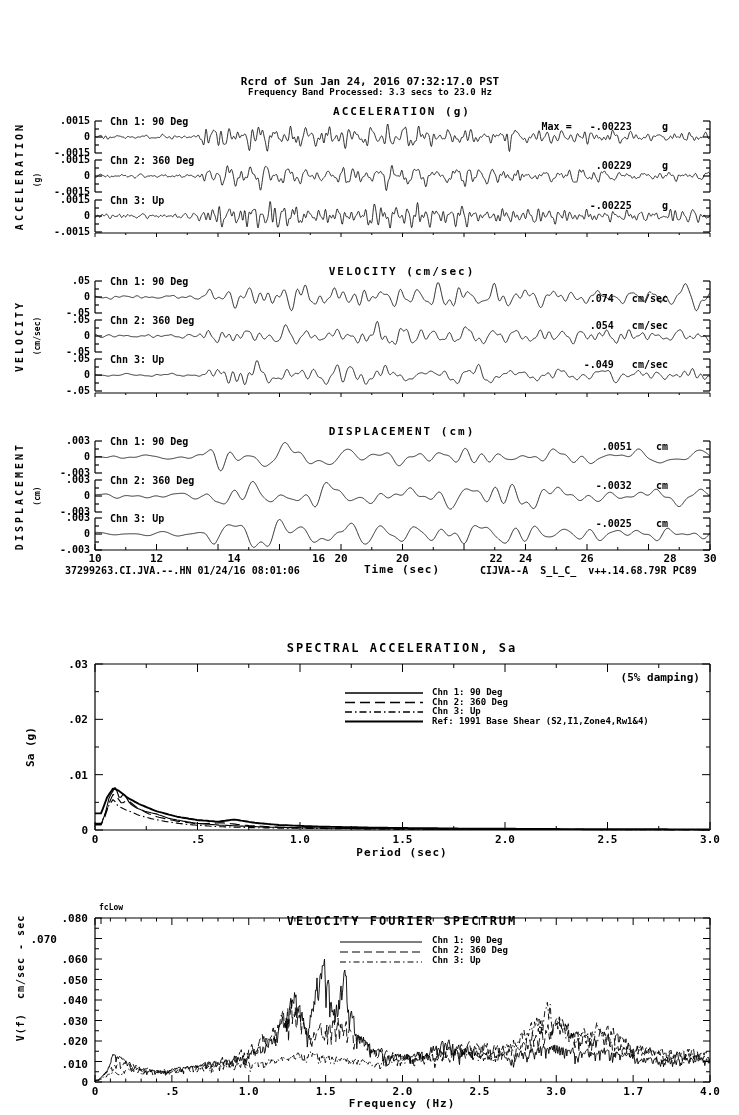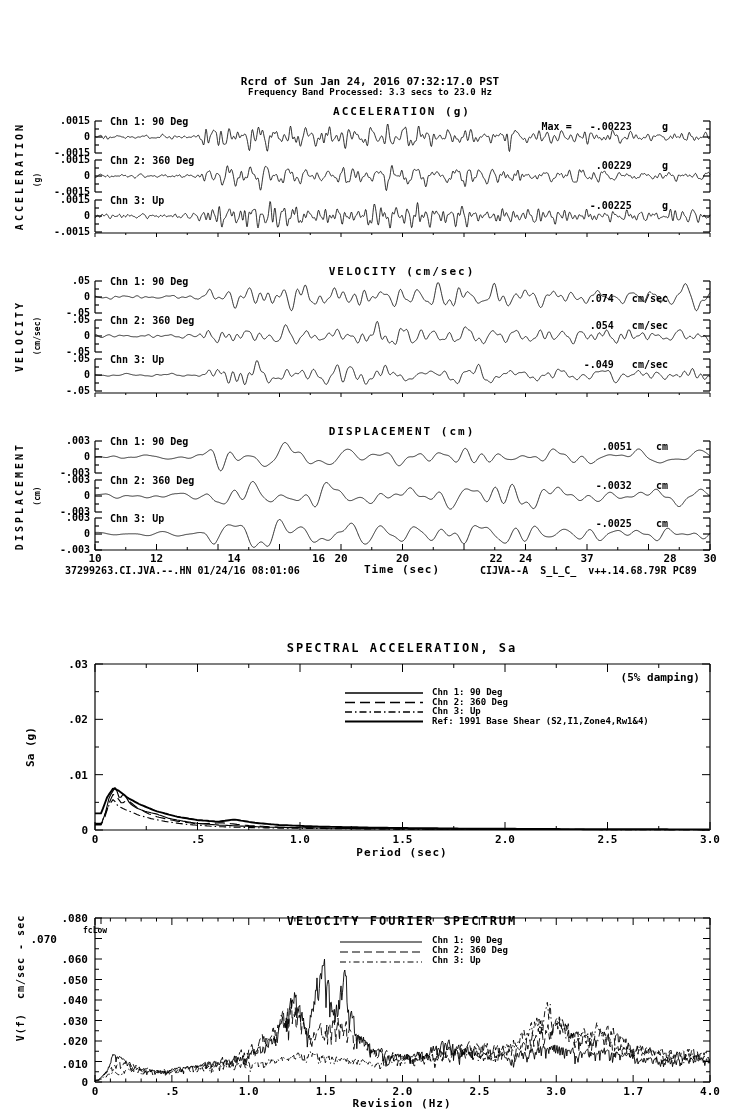--- a/index.html
+++ b/index.html
@@ -407,23 +407,23 @@
   <div class="lbl s12 ls2 ctr" style="left:402px;top:642px;">SPECTRAL ACCELERATION, Sa</div>
   <div class="lbl s11 ra" style="right:39px;top:672px;">(5% damping)</div>
   <div class="lbl s11 rt" style="left:30px;top:747px;">Sa (g)</div>
   <div class="lbl s11 ls1 ctr" style="left:402px;top:847px;">Period (sec)</div>
   <div class="lbl s9" style="left:432px;top:688px;">Chn 1: 90 Deg</div>
   <div class="lbl s9" style="left:432px;top:697.5px;">Chn 2: 360 Deg</div>
   <div class="lbl s9" style="left:432px;top:707px;">Chn 3: Up</div>
   <div class="lbl s9" style="left:432px;top:716.5px;">Ref: 1991 Base Shear (S2,I1,Zone4,Rw1&amp;4)</div>
 
   <div class="lbl s12 ls2 ctr" style="left:402px;top:891px;margin-top:24px;">VELOCITY FOURIER SPECTRUM</div>
-  <div class="lbl s8" style="left:83px;top:904px;margin-top:23px;">fcLow</div>
+  <div class="lbl s8" style="left:99px;top:904px;">fcLow</div>
   <div class="lbl s10 ls1 rt" style="left:21px;top:978px;">V(f)  cm/sec - sec</div>
-  <div class="lbl s11 ls1 ctr" style="left:402px;top:1098px;">Revision (Hz)</div>
+  <div class="lbl s11 ls1 ctr" style="left:402px;top:1098px;">Frequency (Hz)</div>
   <div class="lbl s9" style="left:432px;top:936px;">Chn 1: 90 Deg</div>
   <div class="lbl s9" style="left:432px;top:946px;">Chn 2: 360 Deg</div>
   <div class="lbl s9" style="left:432px;top:956px;">Chn 3: Up</div>
 <div class="lbl s10" style="top: 116px; right: 649px; text-align: right;">.0015</div>
     <div class="lbl s10" style="top: 132px; right: 649px; text-align: right;">0</div>
     <div class="lbl s10" style="top: 148px; right: 649px; text-align: right;">-.0015</div>
     <div class="lbl s10" style="top: 117px; left: 110px;">Chn 1: 90 Deg</div>
     <div class="lbl s10" style="top: 122px; right: 71px; text-align: right;">Max =   -.00223     g</div>
     <div class="lbl s10" style="top: 155px; right: 649px; text-align: right;">.0015</div>
     <div class="lbl s10" style="top: 171px; right: 649px; text-align: right;">0</div>
@@ -451,21 +451,21 @@
     <div class="lbl s10" style="top: 355px; left: 110px;">Chn 3: Up</div>
     <div class="lbl s10" style="top: 360px; right: 71px; text-align: right;">-.049   cm/sec</div>
     <div class="lbl s11 ctr" style="top: 553px; left: 95px;">10</div>
     <div class="lbl s11 ctr" style="top: 553px; left: 156.5px;">12</div>
     <div class="lbl s11 ctr" style="top: 553px; left: 234px;">14</div>
     <div class="lbl s11 ctr" style="top: 553px; left: 279.5px; margin-left: 39px;">16</div>
     <div class="lbl s11 ctr" style="top: 553px; left: 341px;">20</div>
     <div class="lbl s11 ctr" style="top: 553px; left: 402.5px;">20</div>
     <div class="lbl s11 ctr" style="top: 553px; left: 464px; margin-left: 32px;">22</div>
     <div class="lbl s11 ctr" style="top: 553px; left: 525.5px;">24</div>
-    <div class="lbl s11 ctr" style="top: 553px; left: 587px;">37</div>
+    <div class="lbl s11 ctr" style="top: 553px; left: 587px;">26</div>
     <div class="lbl s11 ctr" style="top: 553px; left: 670px;">28</div>
     <div class="lbl s11 ctr" style="top: 553px; left: 710px;">30</div>
     <div class="lbl s10" style="top: 436px; right: 649px; text-align: right;">.003</div>
     <div class="lbl s10" style="top: 452px; right: 649px; text-align: right;">0</div>
     <div class="lbl s10" style="top: 468px; right: 649px; text-align: right;">-.003</div>
     <div class="lbl s10" style="top: 437px; left: 110px;">Chn 1: 90 Deg</div>
     <div class="lbl s10" style="top: 442px; right: 71px; text-align: right;">.0051    cm</div>
     <div class="lbl s10" style="top: 475px; right: 649px; text-align: right;">.003</div>
     <div class="lbl s10" style="top: 491px; right: 649px; text-align: right;">0</div>
     <div class="lbl s10" style="top: 507px; right: 649px; text-align: right;">-.003</div>

